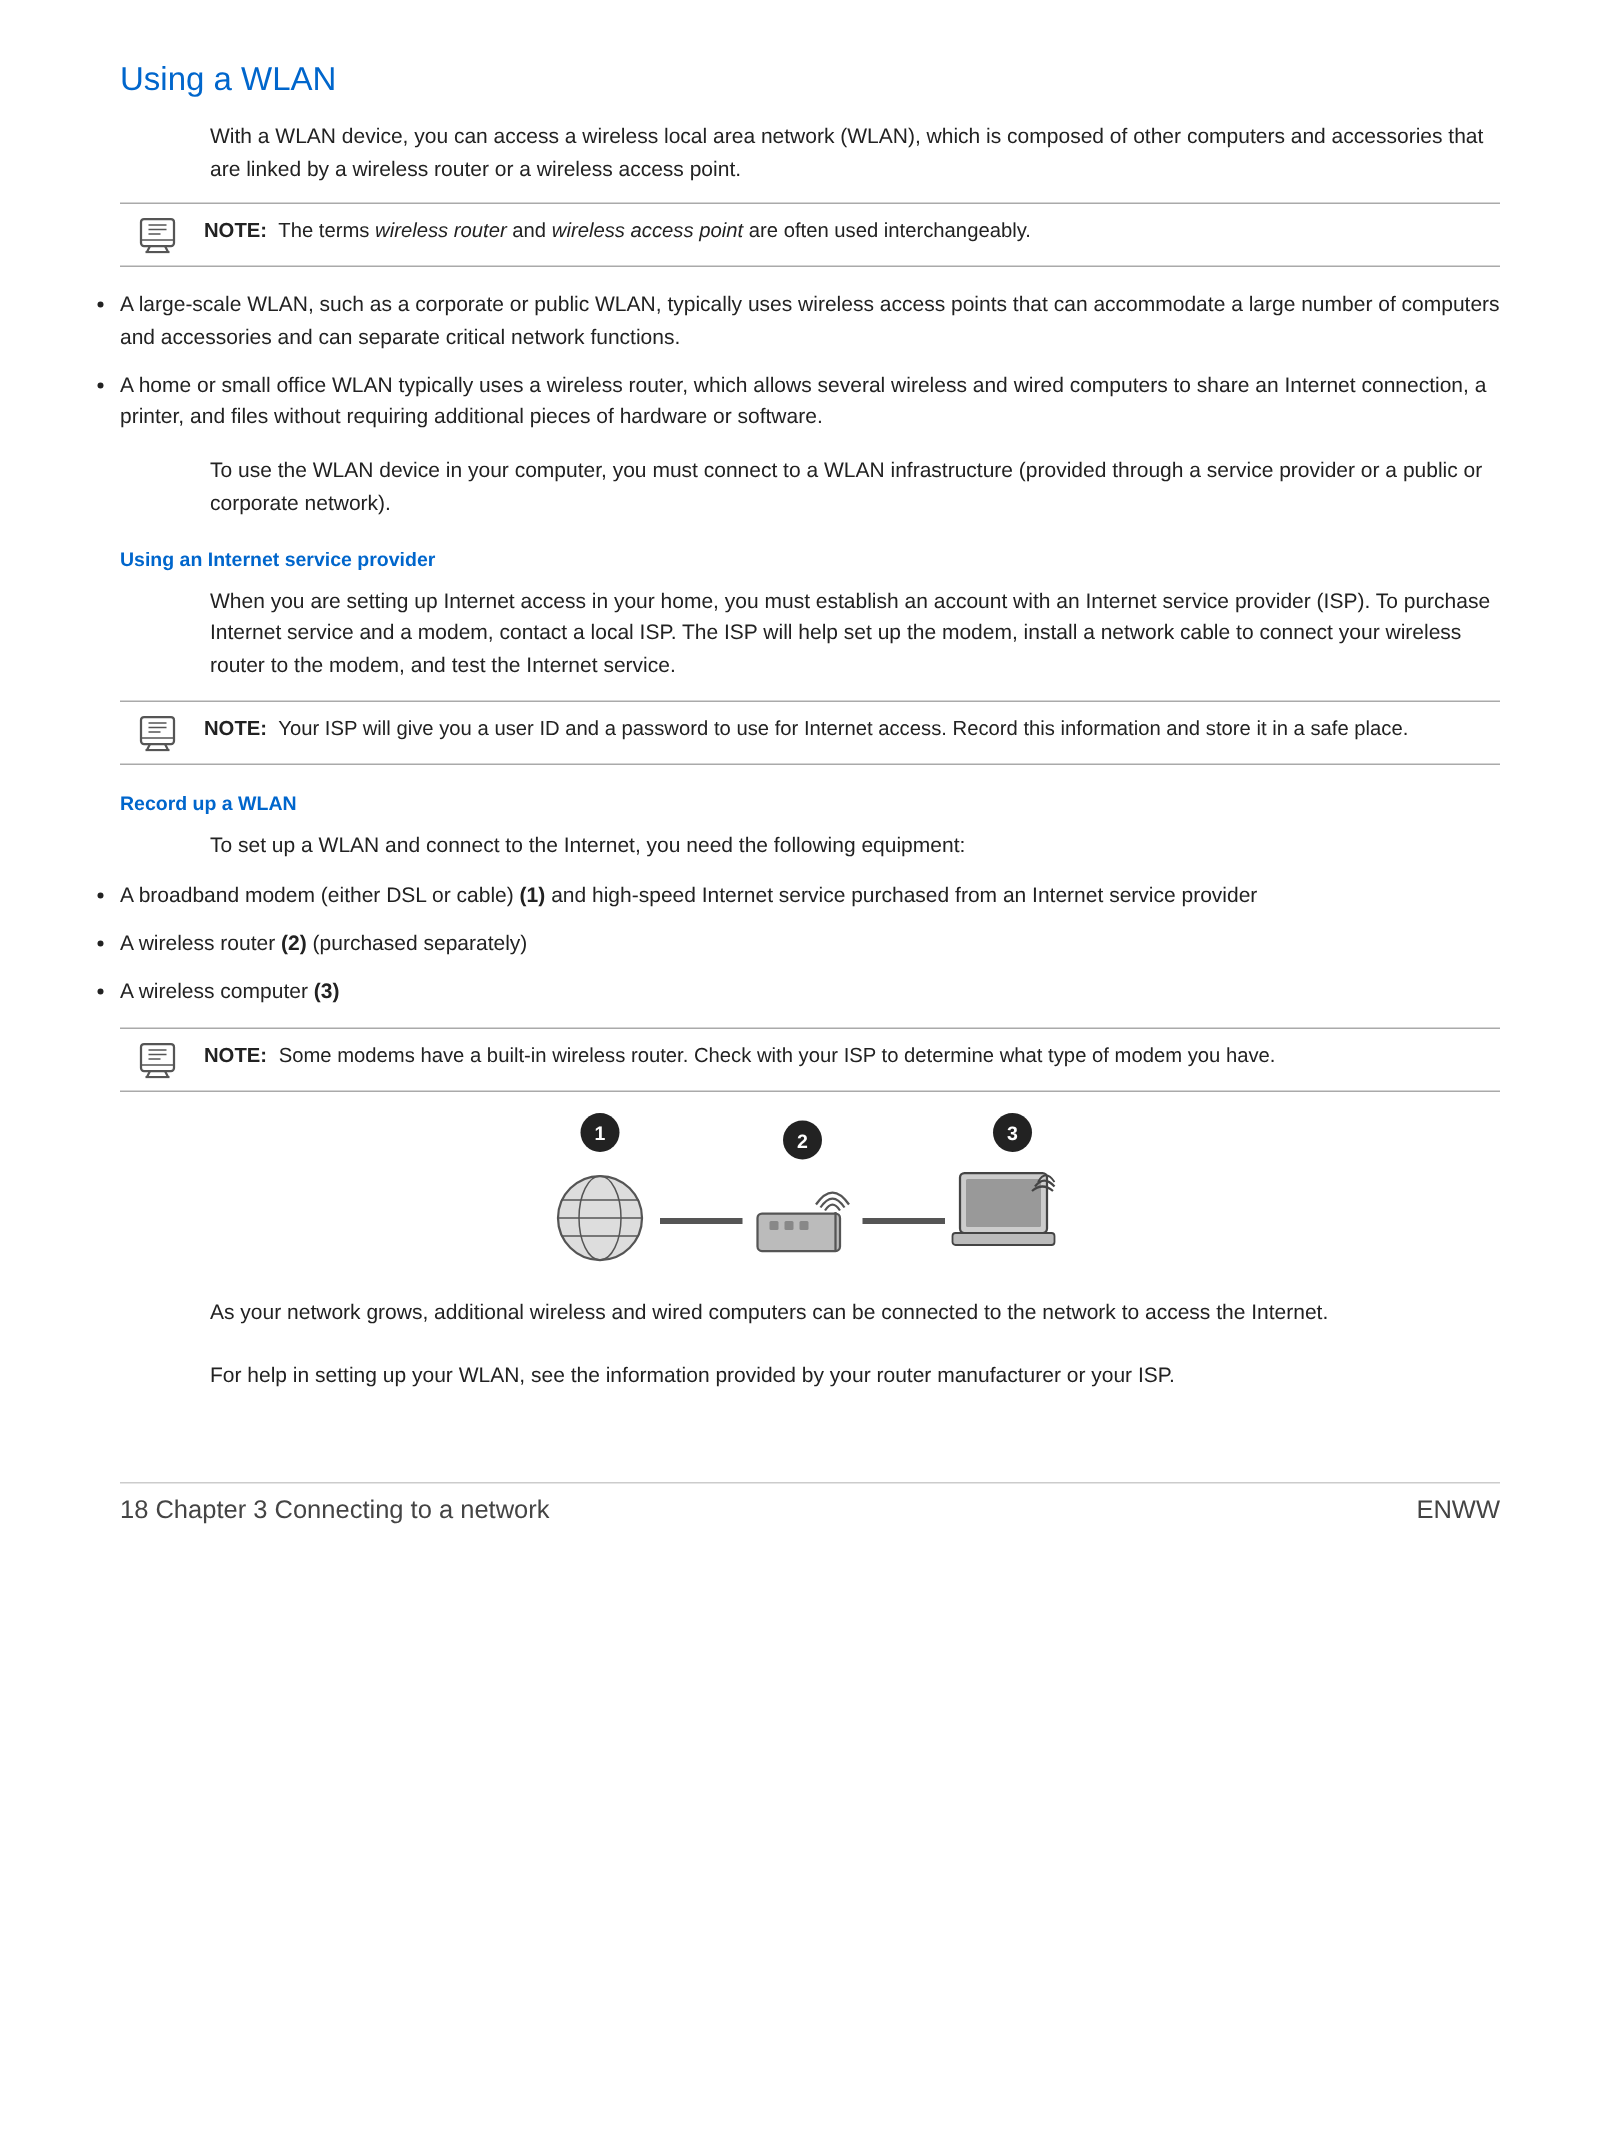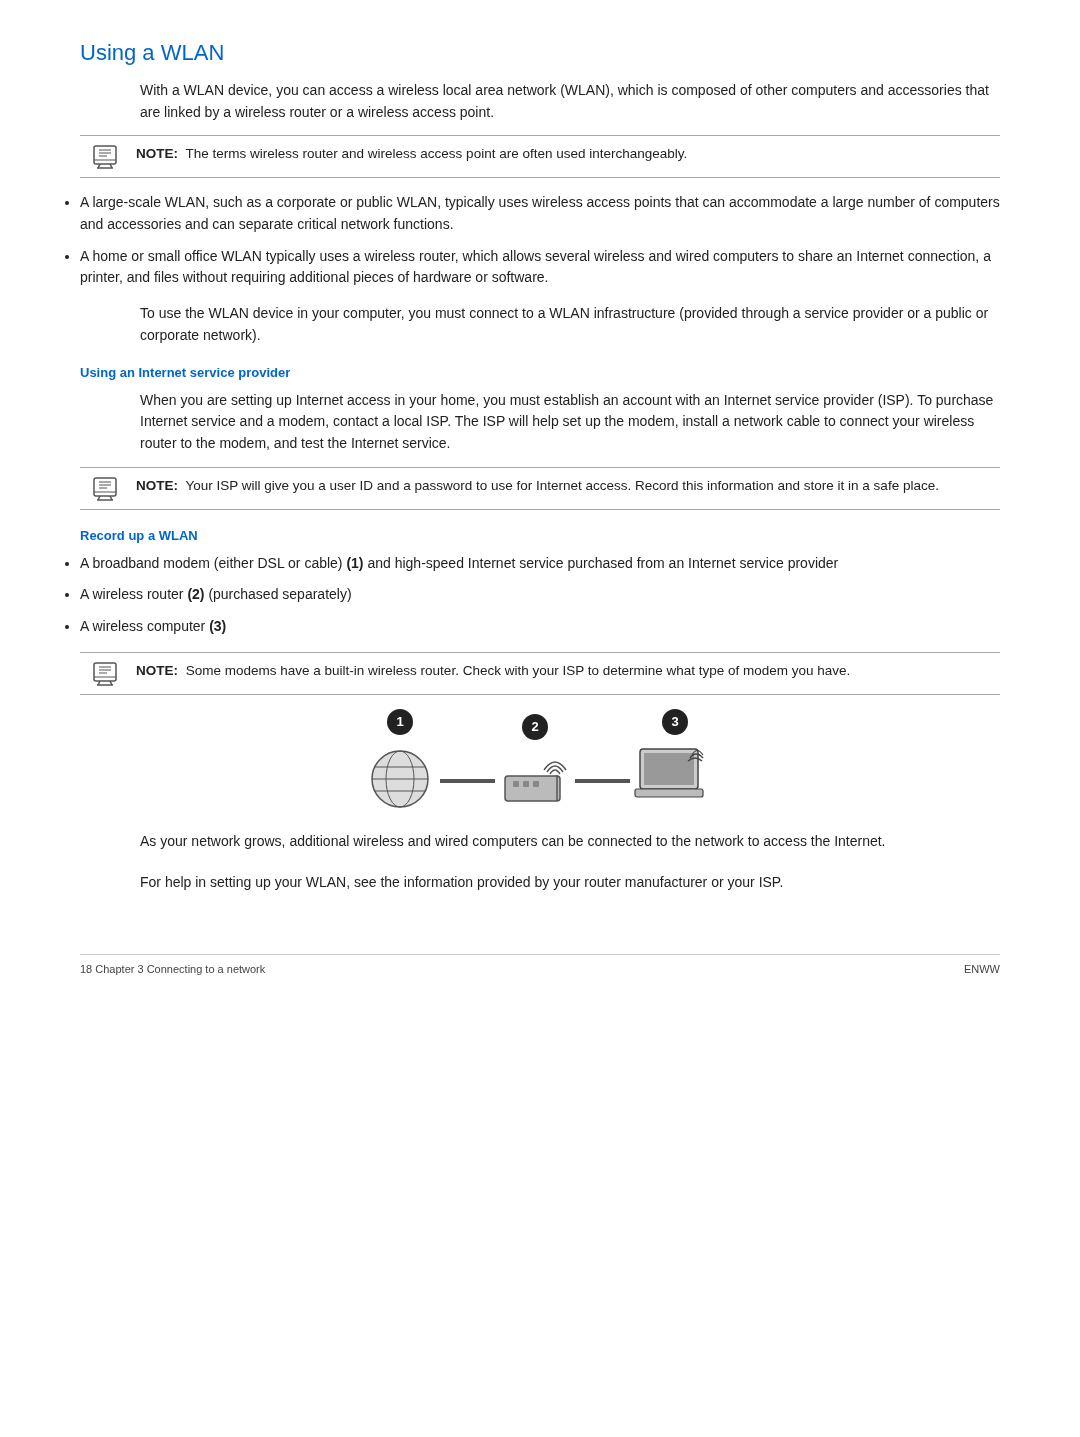--- a/index.html
+++ b/index.html
@@ -59,20 +59,21 @@
     .note-text {
       font-size: 13.5px;
       line-height: 1.5;
       color: #222;
     }
     .note-label {
       font-weight: bold;
       margin-right: 4px;
     }
     .note-italic {
+      font-style: italic;
     }
     ul.bullet-list {
       margin-bottom: 14px;
     }
     ul.bullet-list li {
       list-style-type: disc;
       margin-bottom: 10px;
       line-height: 1.55;
     }
     .subsection-gap { margin-top: 18px; }
@@ -88,21 +89,21 @@
       align-items: center;
       justify-content: center;
       margin-bottom: 6px;
     }
     .footer-bar {
       border-top: 1px solid #ccc;
       margin-top: 60px;
       padding-top: 8px;
       display: flex;
       justify-content: space-between;
-      font-size: 11px;
+      font-size: 17px;
       color: #444;
     }
     
     .modem-shape {
       width: 80px;
       height: 70px;
     }
     
     .router-shape {
       width: 80px;
@@ -174,20 +175,21 @@
     </span>
     <span class="note-text">
       <span class="note-label">NOTE:</span>
       <span>Your ISP will give you a user ID and a password to use for Internet access. Record this information and store it in a safe place.</span>
     </span>
   </div>
 
   <div class="subsection-gap"></div>
   <h2 class="subsection-title">Record up a WLAN</h2>
 
+  <p class="body-text">To set up a WLAN and connect to the Internet, you need the following equipment:</p>
 
   <ul class="bullet-list">
     <li>
       A broadband modem (either DSL or cable) <strong>(1)</strong> and high-speed Internet service purchased from an Internet service provider
     </li>
     <li>
       A wireless router <strong>(2)</strong> (purchased separately)
     </li>
     <li>
       A wireless computer <strong>(3)</strong>

